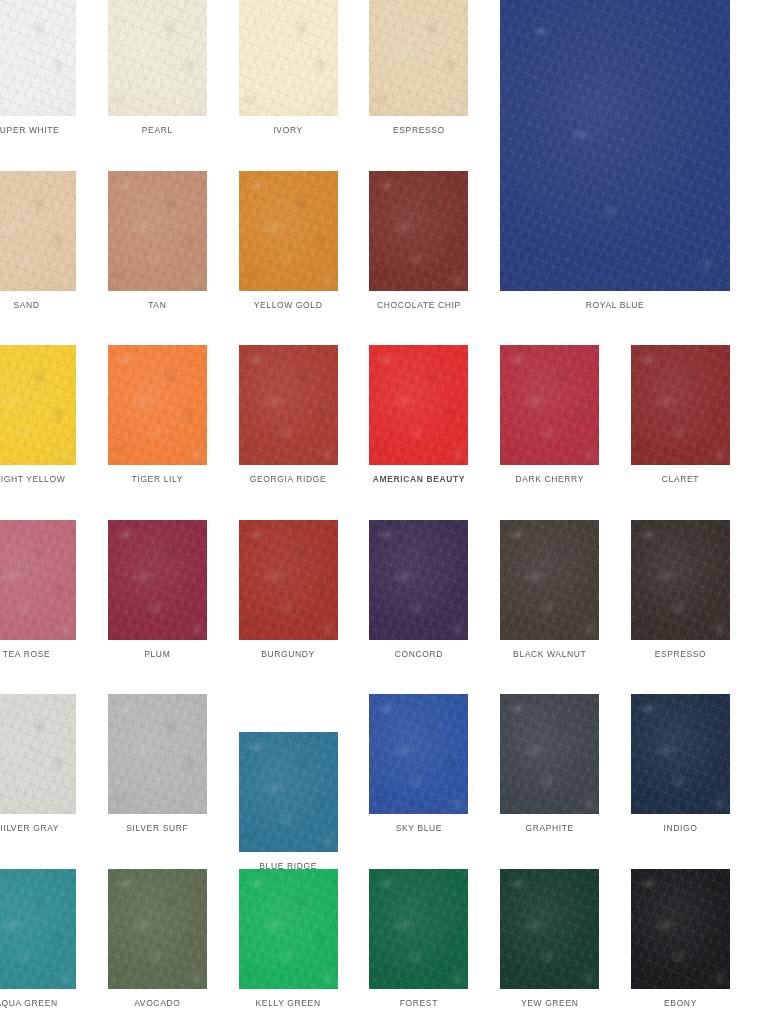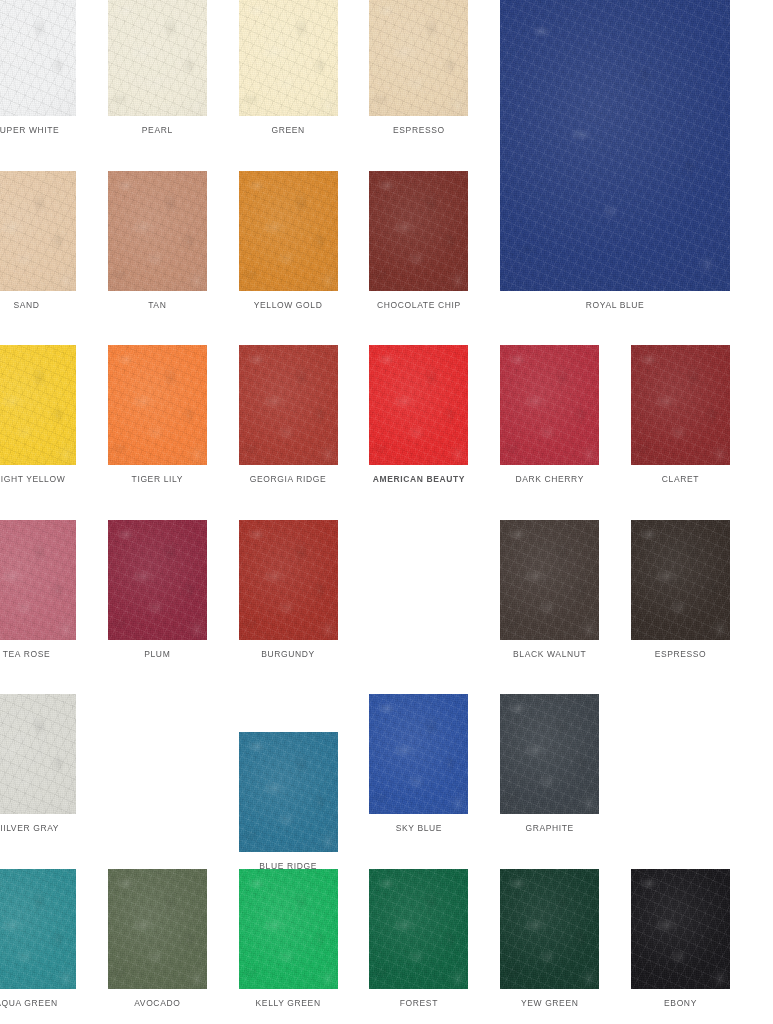--- a/index.html
+++ b/index.html
@@ -96,21 +96,21 @@
     <div class="swatch-cell" style="left: -23px; top: -4px; width: 99px; height: 141px;">
       <div class="chip" title="SUPER WHITE" style="height: 120px; background-color: rgb(244, 245, 246);"></div>
       <div class="caption" style="top: 129px;">SUPER WHITE</div>
     </div>
     <div class="swatch-cell" style="left: 107.8px; top: -4px; width: 99px; height: 141px;">
       <div class="chip" title="PEARL" style="height: 120px; background-color: rgb(243, 238, 219);"></div>
       <div class="caption" style="top: 129px;">PEARL</div>
     </div>
     <div class="swatch-cell" style="left: 238.6px; top: -4px; width: 99px; height: 141px;">
       <div class="chip" title="IVORY" style="height: 120px; background-color: rgb(251, 240, 204);"></div>
-      <div class="caption" style="top: 129px;">GREEN</div>
+      <div class="caption" style="top: 129px;">IVORY</div>
     </div>
     <div class="swatch-cell" style="left: 369.4px; top: -4px; width: 99px; height: 141px;">
       <div class="chip" title="MUSHROOM" style="height: 120px; background-color: rgb(236, 214, 180);"></div>
       <div class="caption" style="top: 129px;">ESPRESSO</div>
     </div>
     <div class="swatch-cell" style="left: 500.2px; top: -4px; width: 229.8px; height: 315.5px;">
       <div class="chip" title="ROYAL BLUE" style="height: 294.5px; background-color: rgb(39, 60, 126);"></div>
       <div class="caption" style="top: 303.5px;">ROYAL BLUE</div>
     </div>
     <div class="swatch-cell" style="left: -23px; top: 170.5px; width: 99px; height: 141px;">
@@ -158,44 +158,56 @@
       <div class="caption" style="top: 129px;">TEA ROSE</div>
     </div>
     <div class="swatch-cell" style="left: 107.8px; top: 519.5px; width: 99px; height: 141px;">
       <div class="chip" title="PLUM" style="height: 120px; background-color: rgb(142, 40, 64);"></div>
       <div class="caption" style="top: 129px;">PLUM</div>
     </div>
     <div class="swatch-cell" style="left: 238.6px; top: 519.5px; width: 99px; height: 141px;">
       <div class="chip" title="BURGUNDY" style="height: 120px; background-color: rgb(166, 49, 40);"></div>
       <div class="caption" style="top: 129px;">BURGUNDY</div>
     </div>
+    <div class="swatch-cell" style="left: 369.4px; top: 519.5px; width: 99px; height: 141px;">
+      <div class="chip" title="CONCORD" style="height: 120px; background-color: rgb(60, 42, 82);"></div>
+      <div class="caption" style="top: 129px;">CONCORD</div>
+    </div>
     <div class="swatch-cell" style="left: 500.2px; top: 519.5px; width: 99px; height: 141px;">
       <div class="chip" title="BLACK WALNUT" style="height: 120px; background-color: rgb(69, 58, 53);"></div>
       <div class="caption" style="top: 129px;">BLACK WALNUT</div>
     </div>
     <div class="swatch-cell" style="left: 631px; top: 519.5px; width: 99px; height: 141px;">
       <div class="chip" title="ESPRESSO" style="height: 120px; background-color: rgb(54, 45, 40);"></div>
       <div class="caption" style="top: 129px;">ESPRESSO</div>
     </div>
     <div class="swatch-cell" style="left: -23px; top: 694px; width: 99px; height: 141px;">
       <div class="chip" title="SIILVER GRAY" style="height: 120px; background-color: rgb(220, 220, 213);"></div>
       <div class="caption" style="top: 129px;">SIILVER GRAY</div>
     </div>
+    <div class="swatch-cell" style="left: 107.8px; top: 694px; width: 99px; height: 141px;">
+      <div class="chip" title="SILVER SURF" style="height: 120px; background-color: rgb(184, 185, 182);"></div>
+      <div class="caption" style="top: 129px;">SILVER SURF</div>
+    </div>
     <div class="swatch-cell" style="left: 238.6px; top: 694px; width: 99px; height: 141px; margin-top: 38px;">
       <div class="chip" title="BLUE RIDGE" style="height: 120px; background-color: rgb(43, 117, 150);"></div>
       <div class="caption" style="top: 129px;">BLUE RIDGE</div>
     </div>
     <div class="swatch-cell" style="left: 369.4px; top: 694px; width: 99px; height: 141px;">
       <div class="chip" title="SKY BLUE" style="height: 120px; background-color: rgb(44, 82, 164);"></div>
       <div class="caption" style="top: 129px;">SKY BLUE</div>
     </div>
     <div class="swatch-cell" style="left: 500.2px; top: 694px; width: 99px; height: 141px;">
       <div class="chip" title="GRAPHITE" style="height: 120px; background-color: rgb(60, 67, 74);"></div>
       <div class="caption" style="top: 129px;">GRAPHITE</div>
     </div>
+    <div class="swatch-cell" style="left: 631px; top: 694px; width: 99px; height: 141px;">
+      <div class="chip" title="INDIGO" style="height: 120px; background-color: rgb(27, 44, 69);"></div>
+      <div class="caption" style="top: 129px;">INDIGO</div>
+    </div>
     <div class="swatch-cell" style="left: -23px; top: 868.5px; width: 99px; height: 141px;">
       <div class="chip" title="AQUA GREEN" style="height: 120px; background-color: rgb(45, 141, 148);"></div>
       <div class="caption" style="top: 129px;">AQUA GREEN</div>
     </div>
     <div class="swatch-cell" style="left: 107.8px; top: 868.5px; width: 99px; height: 141px;">
       <div class="chip" title="AVOCADO" style="height: 120px; background-color: rgb(93, 107, 80);"></div>
       <div class="caption" style="top: 129px;">AVOCADO</div>
     </div>
     <div class="swatch-cell" style="left: 238.6px; top: 868.5px; width: 99px; height: 141px;">
       <div class="chip" title="KELLY GREEN" style="height: 120px; background-color: rgb(23, 180, 94);"></div>

